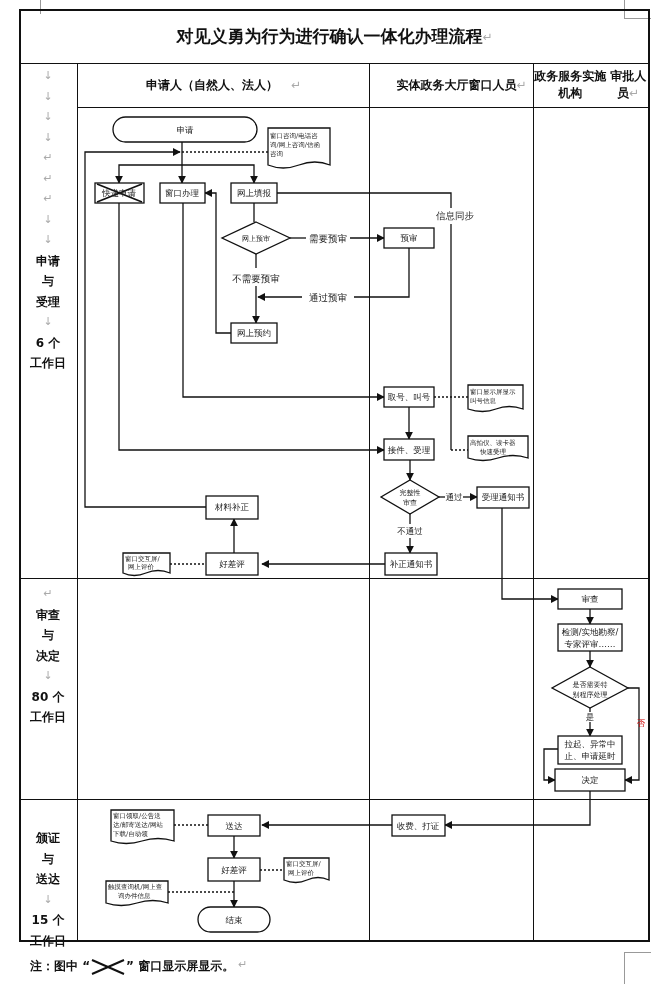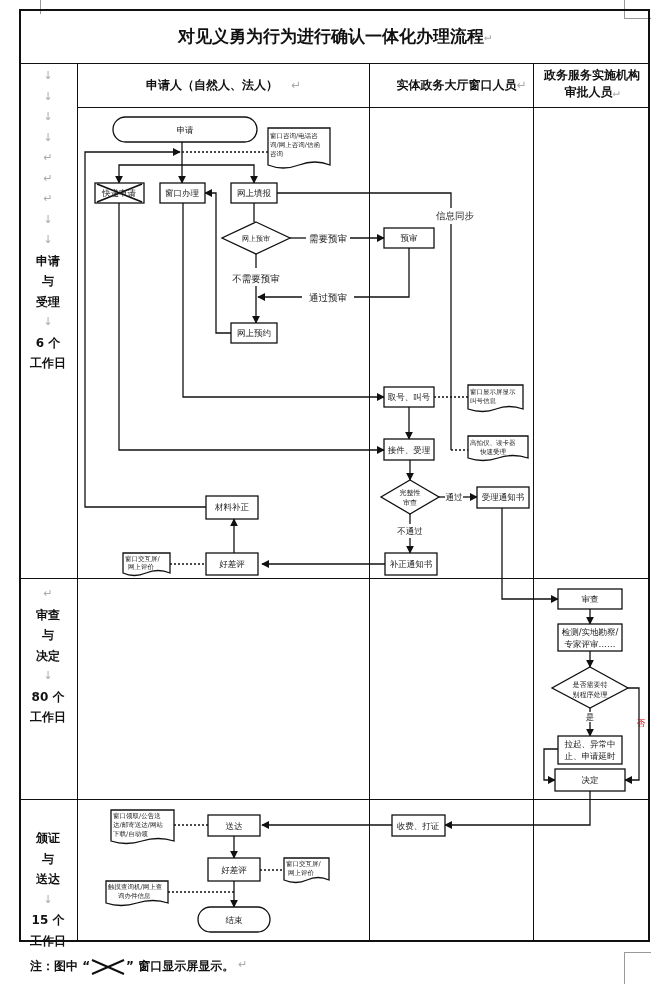--- a/index.html
+++ b/index.html
@@ -1,19 +1,19 @@
 <!DOCTYPE html>
 <html><head>
 <meta charset="utf-8">
 <style>
   html,body{margin:0;padding:0;background:#fff;}
   body{width:672px;height:984px;position:relative;overflow:hidden;font-family:"DejaVu Sans",sans-serif;color:#111;}
   .corner{position:absolute;border-color:#999;border-style:solid;}
   #tbl{position:absolute;left:19px;top:9px;width:631px;height:933px;border:2px solid #111;box-sizing:border-box;}
-  .title{position:absolute;left:19px;top:9px;width:631px;height:55px;display:flex;align-items:center;justify-content:center;font-size:17px;font-weight:bold;font-family:Liberation Mono, monospace;}
+  .title{position:absolute;left:19px;top:9px;width:631px;height:55px;display:flex;align-items:center;justify-content:center;font-size:17px;font-weight:bold;}
   .title .rt{color:#aaa;font-weight:normal;font-size:12px;}
   .hline{position:absolute;height:0;border-top:1.5px solid #111;}
   .vline{position:absolute;width:0;border-left:1.5px solid #111;}
   .colhdr{position:absolute;display:flex;align-items:center;justify-content:center;text-align:center;font-size:12px;font-weight:bold;line-height:17px;}
   .stage{position:absolute;left:19px;width:58px;display:flex;flex-direction:column;align-items:center;font-size:12px;font-weight:bold;line-height:20.5px;}
   .stage .m{color:#aaa;font-weight:normal;font-size:11px;}
   svg text{font-family:"DejaVu Sans",sans-serif;}
   .note{position:absolute;left:30px;top:958px;font-size:12px;font-weight:bold;display:flex;}
   .note .rt{color:#aaa;font-weight:normal;font-size:11px;margin-left:4px;}
 </style>
@@ -39,21 +39,21 @@
 <div class="vline" style="left:533px;top:63px;height:879px;"></div>
 
 <div class="colhdr" style="left:78px;top:63px;width:291px;height:44px;gap:13px;">
   <span>申请人（自然人、法人）</span>
     <span style="color:#aaa;font-weight:normal">↵</span>
 </div>
 <div class="colhdr" style="left:380px;top:63px;width:163px;height:44px;">
   <span>实体政务大厅窗口人员</span>
     <span style="color:#aaa;font-weight:normal">↵</span>
 </div>
-<div class="colhdr" style="left:534px;top:63px;width:116px;height:44px;flex-direction:column;font-family:Liberation Mono, monospace;">
+<div class="colhdr" style="left:534px;top:63px;width:116px;height:44px;">
   <span>政务服务实施机构</span>
   <span><span>审批人员</span><span style="color:#aaa;font-weight:normal">↵</span></span>
 </div>
 
 <div class="stage" style="top:66px;">
   <span class="m">↓</span>
   <span class="m">↓</span>
   <span class="m">↓</span>
   <span class="m">↓</span>
   <span class="m">↵</span>

